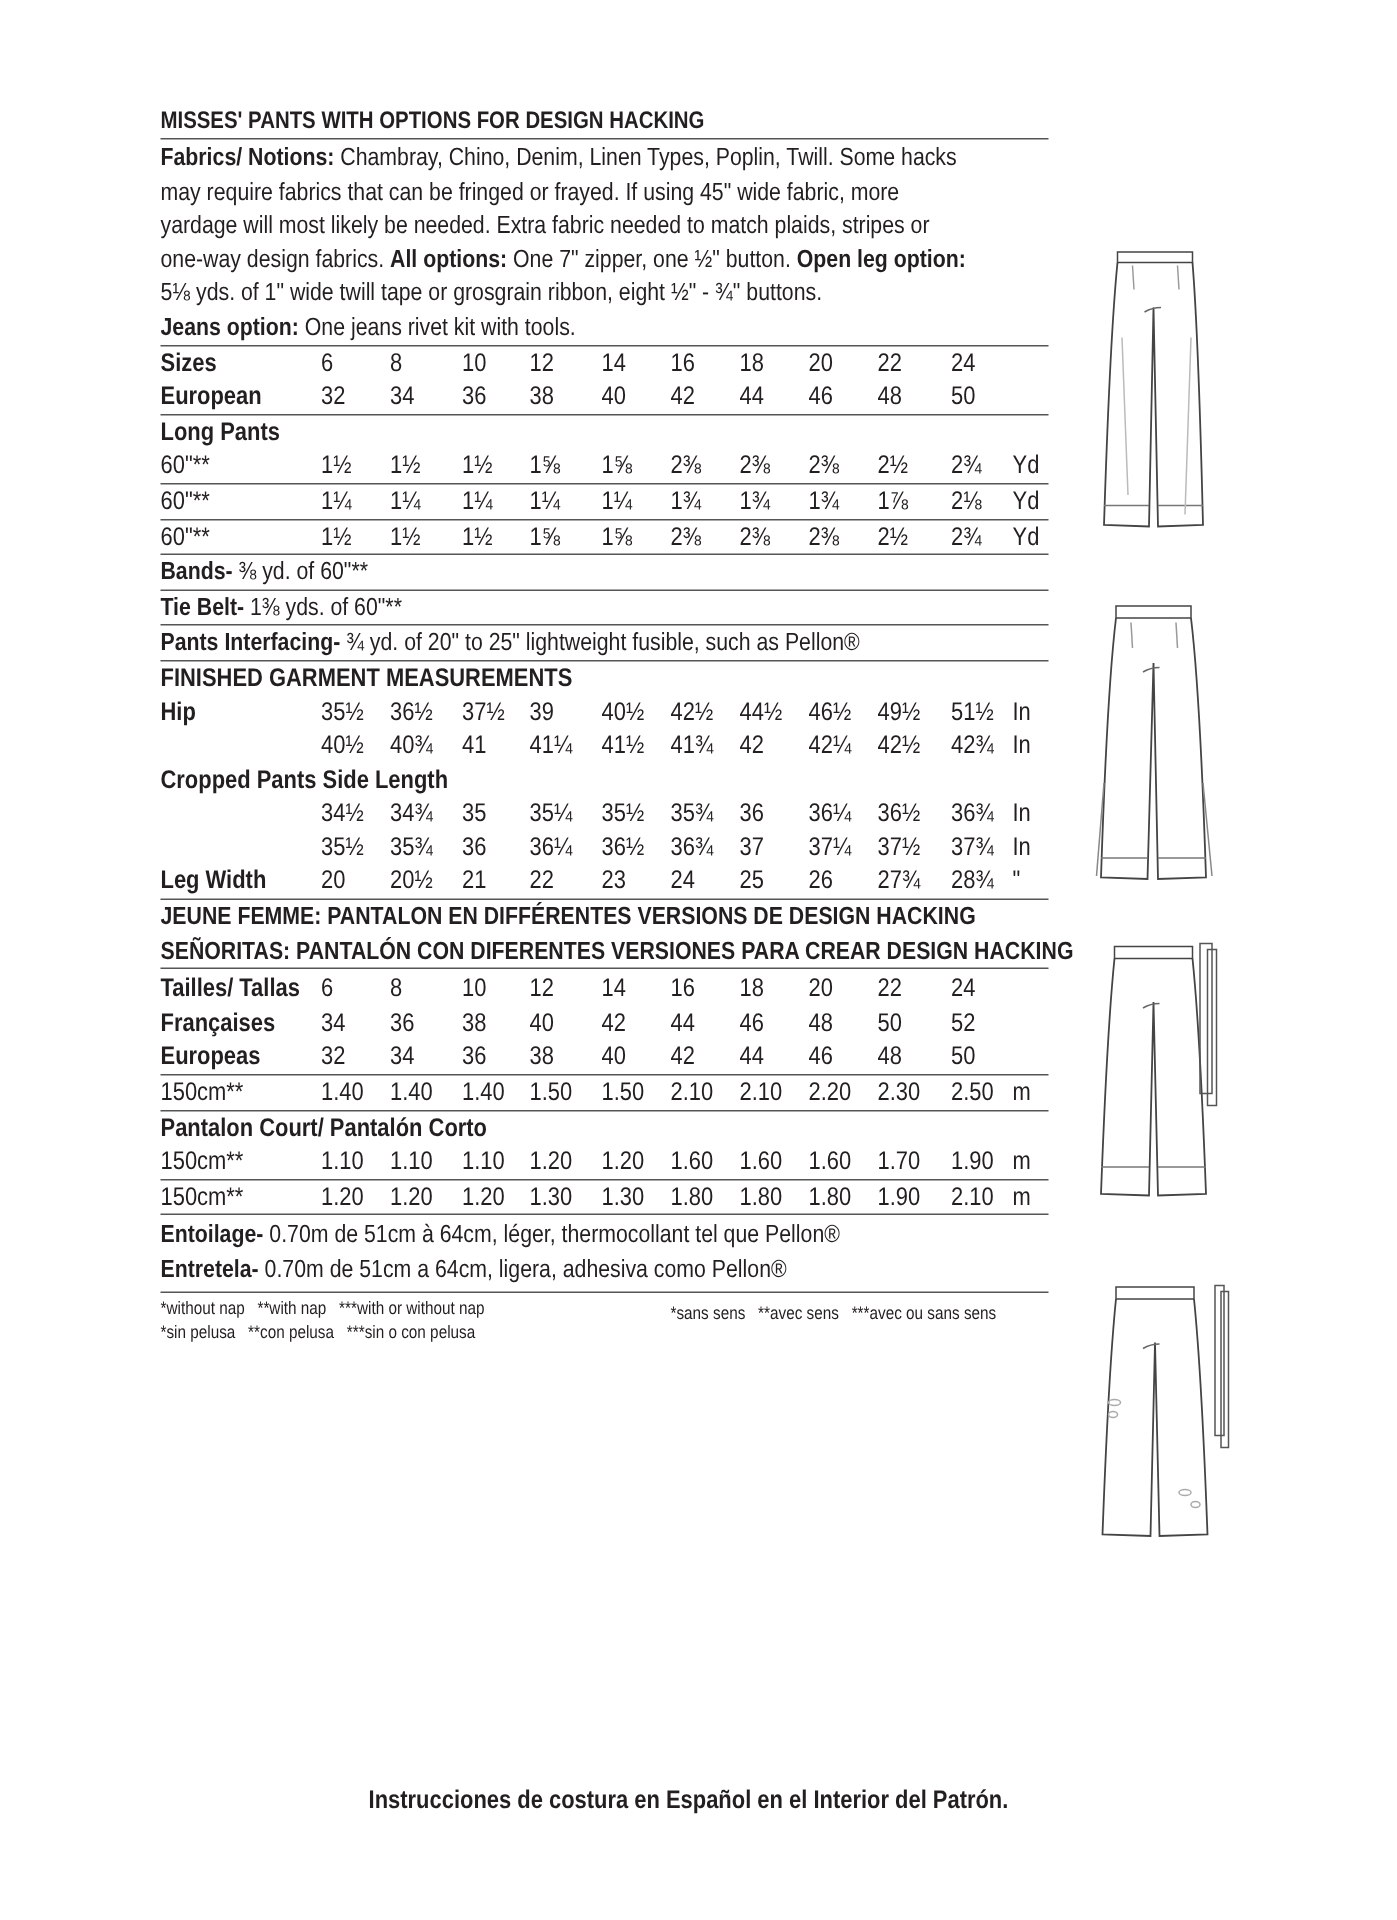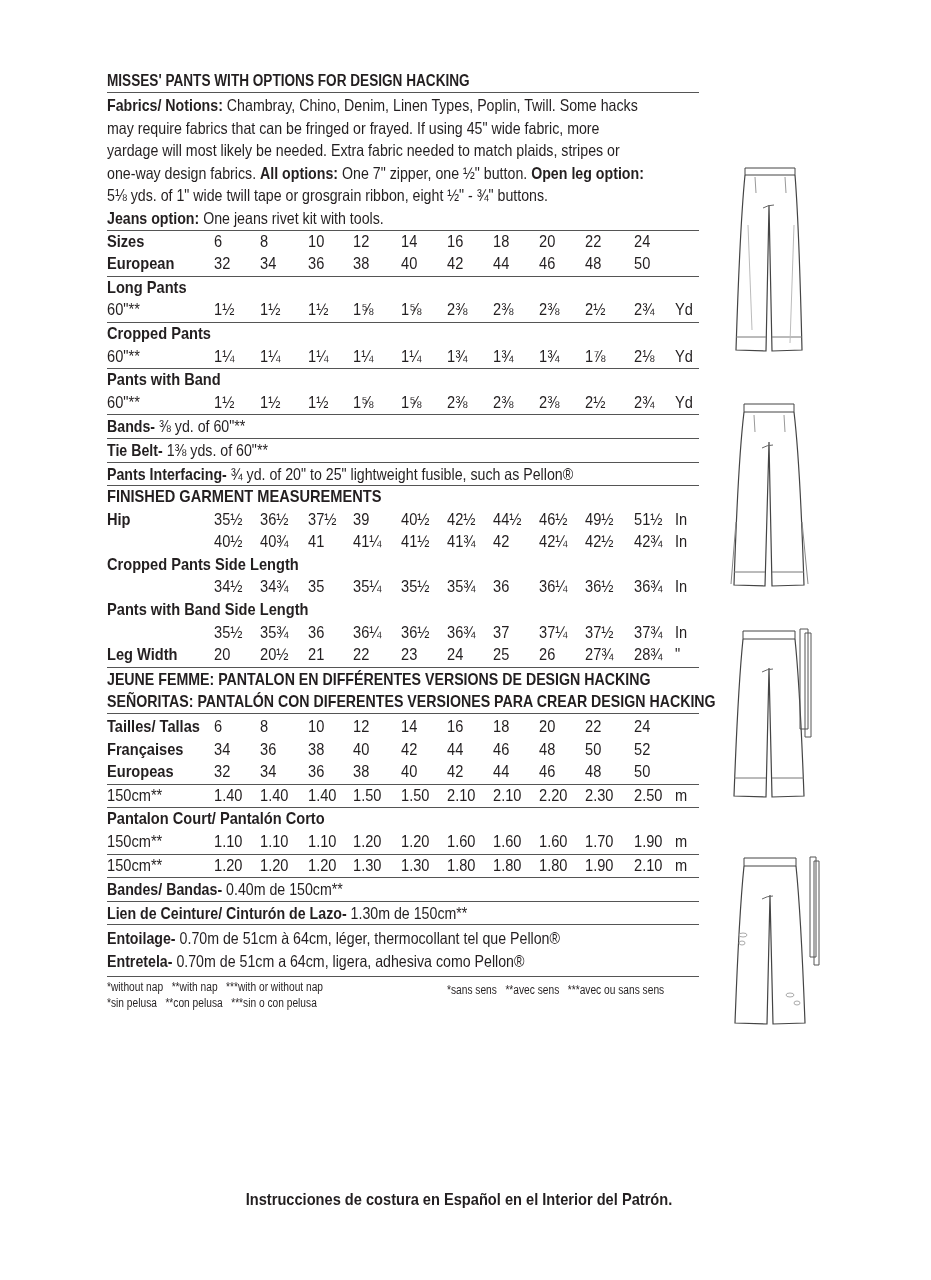--- a/index.html
+++ b/index.html
@@ -80,41 +80,35 @@
         <span class="c" style="left: 294px;">1⅝</span>
         <span class="c" style="left: 340px;">2⅜</span>
         <span class="c" style="left: 386px;">2⅜</span>
         <span class="c" style="left: 432px;">2⅜</span>
         <span class="c" style="left: 478px;">2½</span>
         <span class="c" style="left: 527px;">2¾</span>
         <span class="u">Yd</span>
       </div>
       <div class="rule"></div>
       <div class="row">
-        <span class="lbl" style="font-weight: bold;">Cropped Pants</span>
-      </div>
-      <div class="row">
         <span class="lbl">60"**</span>
         <span class="c" style="left: 107px;">1¼</span>
         <span class="c" style="left: 153px;">1¼</span>
         <span class="c" style="left: 201px;">1¼</span>
         <span class="c" style="left: 246px;">1¼</span>
         <span class="c" style="left: 294px;">1¼</span>
         <span class="c" style="left: 340px;">1¾</span>
         <span class="c" style="left: 386px;">1¾</span>
         <span class="c" style="left: 432px;">1¾</span>
         <span class="c" style="left: 478px;">1⅞</span>
         <span class="c" style="left: 527px;">2⅛</span>
         <span class="u">Yd</span>
       </div>
       <div class="rule"></div>
       <div class="row">
-        <span class="lbl" style="font-weight: bold;">Pants with Band</span>
-      </div>
-      <div class="row">
         <span class="lbl">60"**</span>
         <span class="c" style="left: 107px;">1½</span>
         <span class="c" style="left: 153px;">1½</span>
         <span class="c" style="left: 201px;">1½</span>
         <span class="c" style="left: 246px;">1⅝</span>
         <span class="c" style="left: 294px;">1⅝</span>
         <span class="c" style="left: 340px;">2⅜</span>
         <span class="c" style="left: 386px;">2⅜</span>
         <span class="c" style="left: 432px;">2⅜</span>
         <span class="c" style="left: 478px;">2½</span>
@@ -172,23 +166,20 @@
         <span class="c" style="left: 246px;">35¼</span>
         <span class="c" style="left: 294px;">35½</span>
         <span class="c" style="left: 340px;">35¾</span>
         <span class="c" style="left: 386px;">36</span>
         <span class="c" style="left: 432px;">36¼</span>
         <span class="c" style="left: 478px;">36½</span>
         <span class="c" style="left: 527px;">36¾</span>
         <span class="u">In</span>
       </div>
       <div class="row">
-        <span class="lbl" style="font-weight: bold;">Pants with Band Side Length</span>
-      </div>
-      <div class="row">
         <span class="c" style="left: 107px;">35½</span>
         <span class="c" style="left: 153px;">35¾</span>
         <span class="c" style="left: 201px;">36</span>
         <span class="c" style="left: 246px;">36¼</span>
         <span class="c" style="left: 294px;">36½</span>
         <span class="c" style="left: 340px;">36¾</span>
         <span class="c" style="left: 386px;">37</span>
         <span class="c" style="left: 432px;">37¼</span>
         <span class="c" style="left: 478px;">37½</span>
         <span class="c" style="left: 527px;">37¾</span>
@@ -296,26 +287,20 @@
         <span class="c" style="left: 201px;">1.20</span>
         <span class="c" style="left: 246px;">1.30</span>
         <span class="c" style="left: 294px;">1.30</span>
         <span class="c" style="left: 340px;">1.80</span>
         <span class="c" style="left: 386px;">1.80</span>
         <span class="c" style="left: 432px;">1.80</span>
         <span class="c" style="left: 478px;">1.90</span>
         <span class="c" style="left: 527px;">2.10</span>
         <span class="u">m</span>
       </div>
-      <div class="rule"></div>
-    </div>
-  <div id="extras-fr">
-      <div class="txt"><b>Bandes/ Bandas-</b><span> 0.40m de 150cm**</span></div>
-      <div class="rule"></div>
-      <div class="txt"><b>Lien de Ceinture/ Cinturón de Lazo-</b><span> 1.30m de 150cm**</span></div>
       <div class="rule"></div>
     </div>
   <div style="padding-top:2px">
     <div class="txt"><b>Entoilage-</b><span> 0.70m de 51cm à 64cm, léger, thermocollant tel que Pellon®</span></div>
     <div class="txt"><b>Entretela-</b><span> 0.70m de 51cm a 64cm, ligera, adhesiva como Pellon®</span></div>
   </div>
   <div class="rule" style="margin-top:3px"></div>
   <div style="position:relative;height:36px;padding-top:2px">
     <div class="foot" style="white-space:pre">*without nap   **with nap   ***with or without nap</div>
     <div class="foot" style="white-space:pre">*sin pelusa   **con pelusa   ***sin o con pelusa</div>

